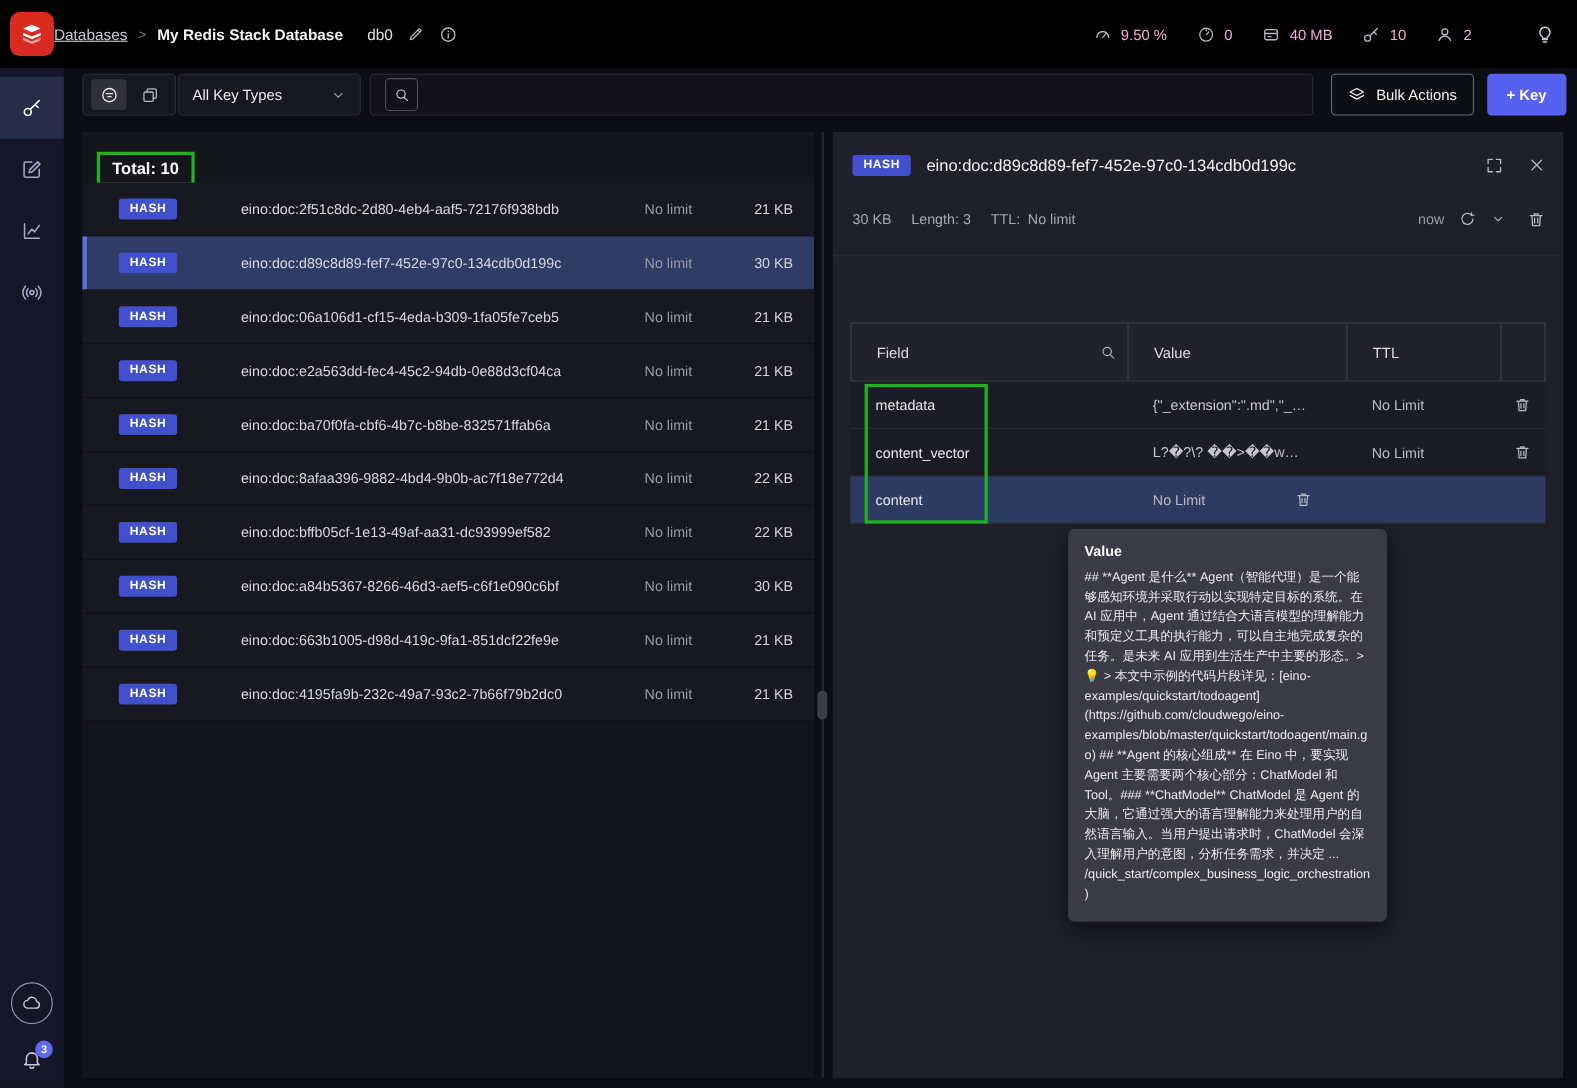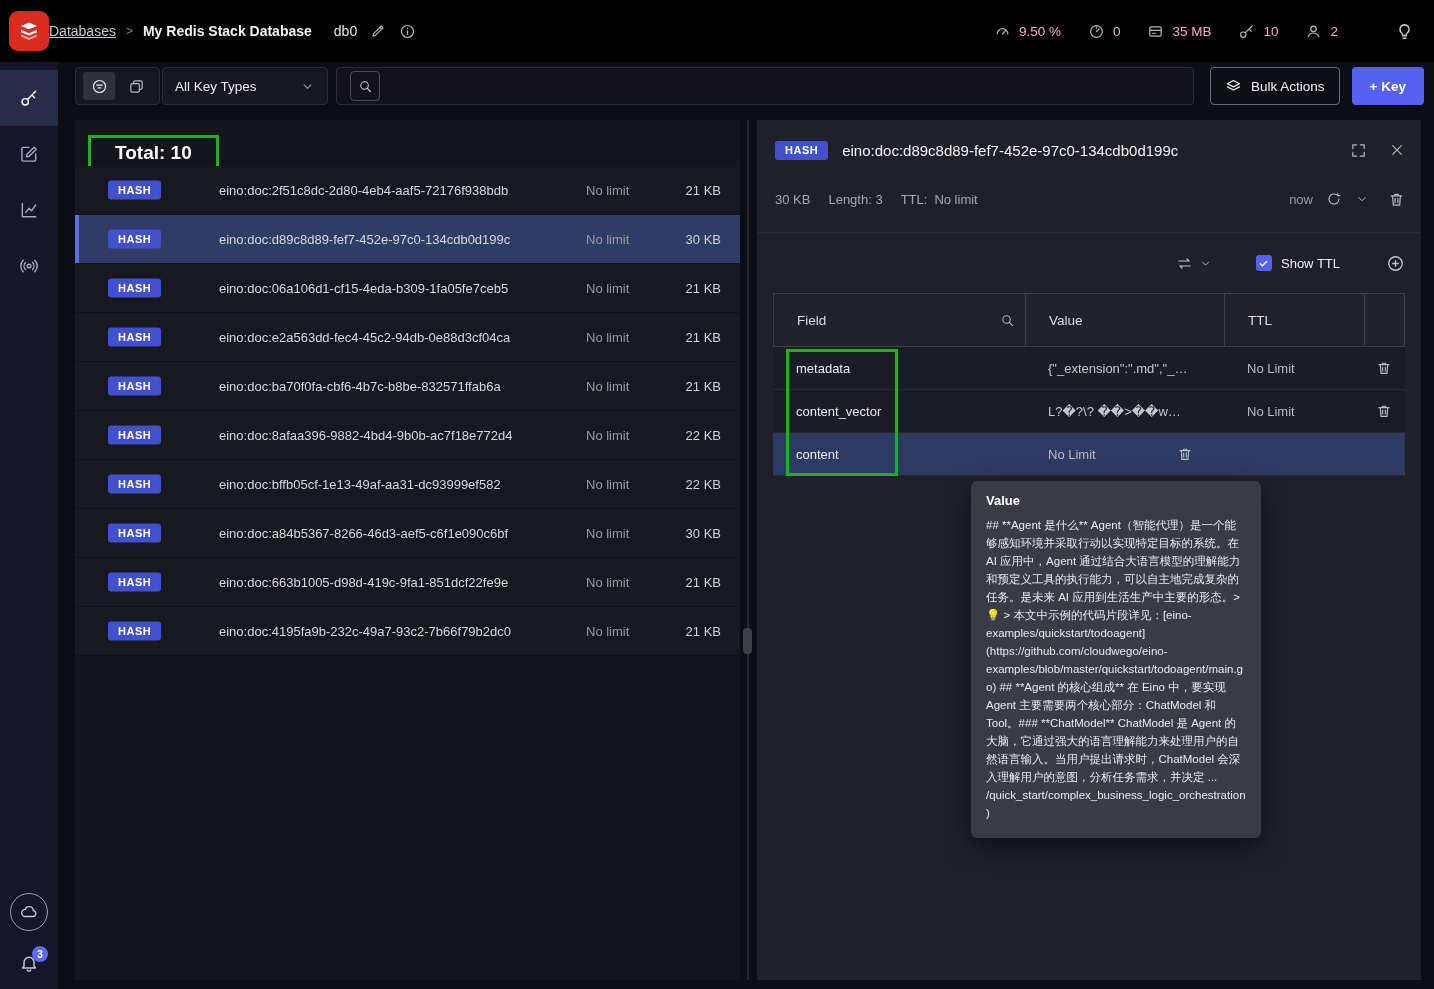--- a/index.html
+++ b/index.html
@@ -49,21 +49,21 @@
   .search-btn{width:28px;height:28px;flex:none;border:1px solid #4c4c5c;border-radius:4px;display:flex;align-items:center;
               justify-content:center;color:#cbcbd4;cursor:pointer;}
   .bulk-btn{margin-left:16px;height:38px;box-sizing:border-box;padding:0 14px;border:1px solid #6a6a78;border-radius:4px;
             background:transparent;display:flex;align-items:center;gap:9px;color:#f1f1f4;font-size:13.5px;
             font-family:inherit;cursor:pointer;}
   .addkey-btn{margin-left:12px;height:38px;padding:0 18px;background:#5761f1;border:none;border-radius:4px;color:#fff;
               font-size:13.5px;font-weight:600;font-family:inherit;cursor:pointer;}
   
   .list-panel{position:absolute;left:17px;top:58px;width:665px;bottom:9px;background:#15151c;}
   .list-head{height:44px;display:flex;align-items:center;padding:0 13px;box-sizing:border-box;}
-  .total-box{border:3px solid #1fb11f;padding:4px 24px;font-size:19px;font-weight:700;color:#fff;margin-top:22px;}
+  .total-box{border:3px solid #1fb11f;padding:4px 11px;font-size:15px;font-weight:700;color:#fff;margin-top:22px;}
   .list-head-right{margin-left:auto;display:flex;align-items:center;gap:9px;font-size:12.5px;color:#8d8d98;}
   .refresh-val{color:#d1d1d7;}
   .lh-ic{color:#a9a9b3;cursor:pointer;display:inline-flex;}
   .view-toggle{display:flex;align-items:center;gap:6px;margin-left:10px;}
   .vt-btn{width:26px;height:26px;border-radius:3px;display:flex;align-items:center;justify-content:center;
           color:#83838e;cursor:pointer;}
   .vt-btn.active{color:#fff;background:#23232e;}
   .key-rows{position:absolute;top:46px;left:0;right:0;}
   .key-row{position:relative;height:48px;background:#181821;border-bottom:1px solid #101017;cursor:pointer;}
   .key-row.selected{background:#2f3d66;}
@@ -262,21 +262,21 @@
       <span class="stat">
         <svg class="ic" width="17" height="17">
             <use href="#i-meter"></use>
           </svg>
         <span>0</span>
       </span>
       <span class="stat">
         <svg class="ic" width="17" height="17">
             <use href="#i-mem"></use>
           </svg>
-        <span>35 MB</span>
+        <span>40 MB</span>
       </span>
       <span class="stat">
         <svg class="ic" width="17" height="17">
             <use href="#i-key"></use>
           </svg>
         <span>10</span>
       </span>
       <span class="stat">
         <svg class="ic" width="17" height="17">
             <use href="#i-user"></use>
@@ -472,43 +472,20 @@
               </svg>
             </span>
           <span class="icbtn" style="margin-left:6px">
               <svg class="ic" width="17" height="17">
                 <use href="#i-trash"></use>
               </svg>
             </span>
         </span>
       </div>
       <div class="dsep"></div>
-      <div class="dcontrols">
-        <span class="fmt-group">
-          <svg class="ic" width="17" height="17">
-              <use href="#i-swap"></use>
-            </svg>
-          <svg class="ic" width="13" height="13">
-              <use href="#i-chev"></use>
-            </svg>
-        </span>
-        <span class="showttl">
-          <span class="checkbox">
-            <svg class="ic" width="11" height="11">
-                <use href="#i-check"></use>
-              </svg>
-          </span>
-          <span>Show TTL</span>
-        </span>
-        <span class="plus-btn">
-          <svg class="ic" width="19" height="19">
-              <use href="#i-plus"></use>
-            </svg>
-        </span>
-      </div>
 
       <div class="ftable">
         <div class="fhead">
           <div class="fh c-field">
             <span>Field</span>
             <span class="fh-search">
                 <svg class="ic" width="15" height="15">
                   <use href="#i-search"></use>
                 </svg>
               </span>

